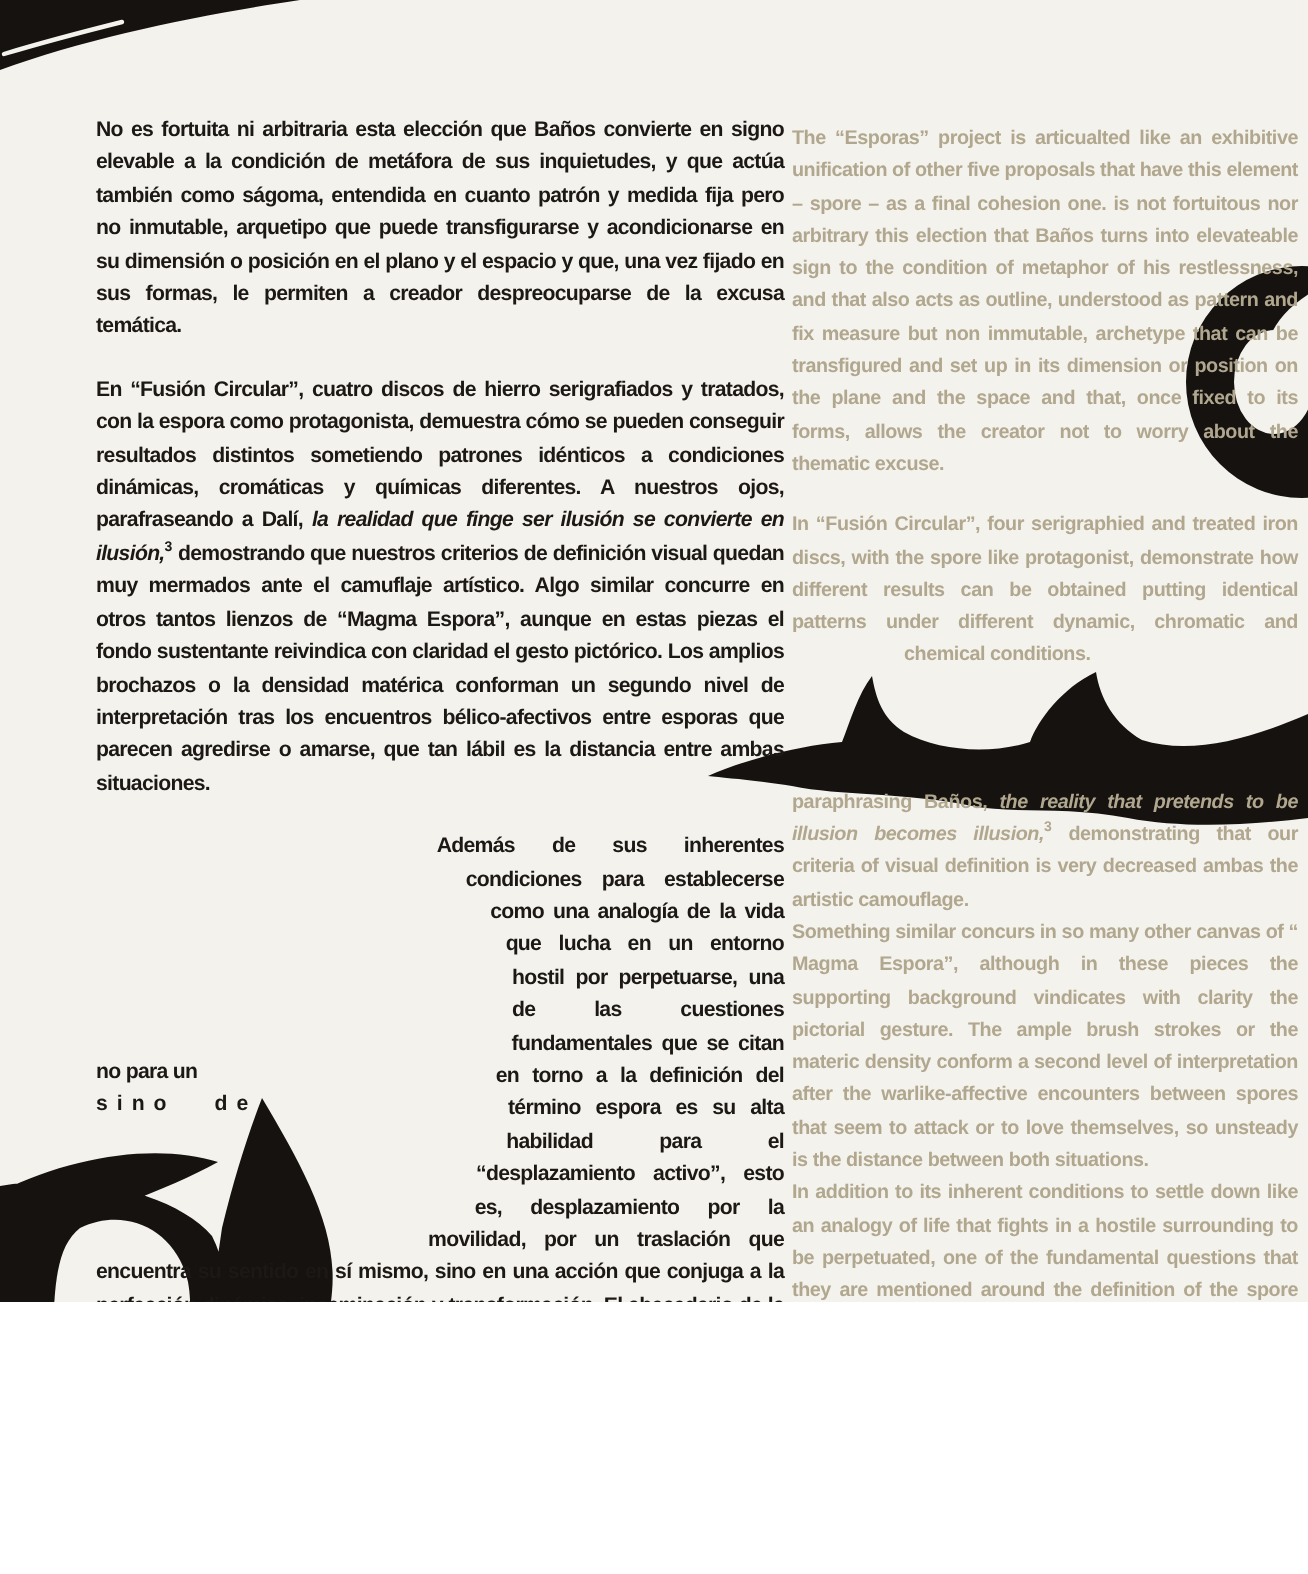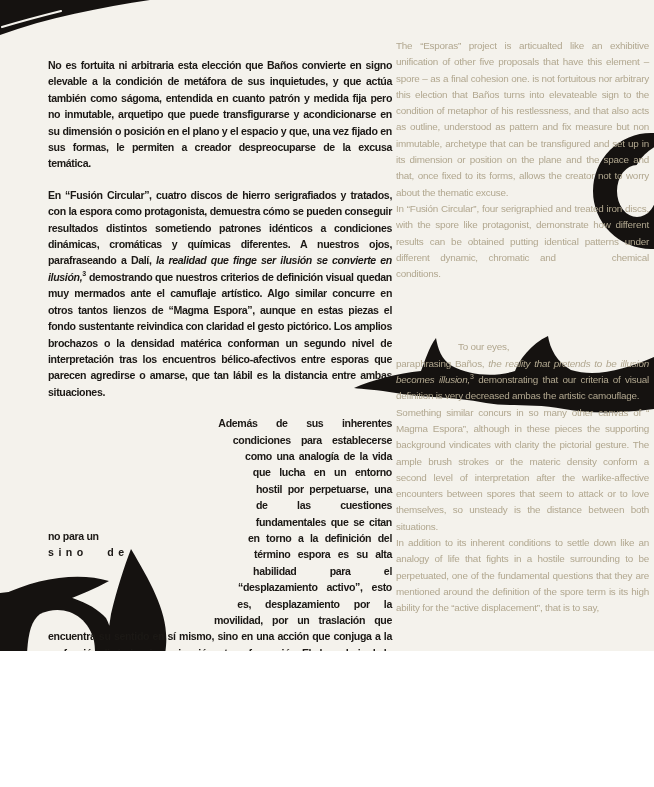--- a/index.html
+++ b/index.html
@@ -13,29 +13,29 @@
   .art{position:absolute;left:0;top:0;z-index:0;}
   .col{position:absolute;z-index:1;}
   .col-es{
     left:48px;top:57px;width:344px;
     color:#1b1815;
     font-size:10.6px;line-height:16.4px;font-weight:700;
     letter-spacing:-0.35px;
     text-align:justify;
   }
   .col-en{
-    left:396px;top:38px;width:253px;
+    left:396px;top:62px;width:253px;
     color:#b1a78f;
-    font-size:9.9px;line-height:16.3px;font-weight:400;
+    font-size:9.9px;line-height:16.3px;font-weight:700;
     letter-spacing:-0.22px;
     text-align:justify;
   }
   .col p{margin:0;}
   .col-es .para + .para{margin-top:15px;}
-  .col-en .para-gap{}
+  .col-en .para-gap{margin-top:14px;}
   .col-en .block-after-tentacle{margin-top:57px;}
   .ital{font-style:italic;}
   sup.fn{font-size:7px;line-height:0;vertical-align:super;letter-spacing:0;}
   
   .wrap-para{position:relative;}
   .claw-float{
     float:left;
     width:212px;height:204px;
     margin-top:78px;
     shape-outside:polygon(0 0,157px 0,170px 16px,185px 33px,197px 49px,205px 66px,208px 82px,208px 98px,200px 114px,198px 131px,206px 147px,184px 163px,190px 180px,168px 196px,150px 204px,0 204px);
@@ -89,20 +89,19 @@
       <span>desplazamiento por la movilidad, por un traslación que encuentra su sentido en sí mismo, sino en una acción que conjuga a la perfección dinámica, inseminación y transformación. El abecedario de la perpetuación de las especies. De todas las especies, incluida la nuestra. Ello aparece, además de establecer un doble guiño duchampiano</span><sup class="fn">4</sup><span> –ya comentamos que para el artista el homenaje no es una pleitesía sino un pretexto–, en la instalación</span>
     </p>
   </div>
 
   <div class="col col-en">
     <p class="para">The “Esporas” project is articualted like an exhibitive unification of other five proposals that have this element – spore – as a final cohesion one. is not fortuitous nor arbitrary this election that Baños turns into elevateable sign to the condition of metaphor of his restlessness, and that also acts as outline, understood as pattern and fix measure but non immutable, archetype that can be transfigured and set up in its dimension or position on the plane and the space and that, once fixed to its forms, allows the creator not to worry about the thematic excuse.</p>
 
     <p class="para para-gap"><span>In “Fusión Circular”, four serigraphied and treated iron discs, with the spore like protagonist, demonstrate how different results can be obtained putting identical patterns under different dynamic, chromatic and</span><span class="inline-gap"></span><span>chemical conditions.</span></p>
 
     <div class="block-after-tentacle">
-      <span class="lead-line">To our eyes,</span>
       <p><span>paraphrasing Baños, </span><span class="ital">the reality that pretends to be illusion becomes illusion,</span><sup class="fn">3</sup><span> demonstrating that our criteria of visual definition is very decreased ambas the artistic camouflage.</span></p>
       <p>Something similar concurs in so many other canvas of “ Magma Espora”, although in these pieces the supporting background vindicates with clarity the pictorial gesture. The ample brush strokes or the materic density conform a second level of interpretation after the warlike-affective encounters between spores that seem to attack or to love themselves, so unsteady is the distance between both situations.</p>
       <p>In addition to its inherent conditions to settle down like an analogy of life that fights in a hostile surrounding to be perpetuated, one of the fundamental questions that they are mentioned around the definition of the spore term is its high ability for the “active displacement”, that is to say,</p>
     </div>
   </div>
 
 </div>
 
 </body></html>

